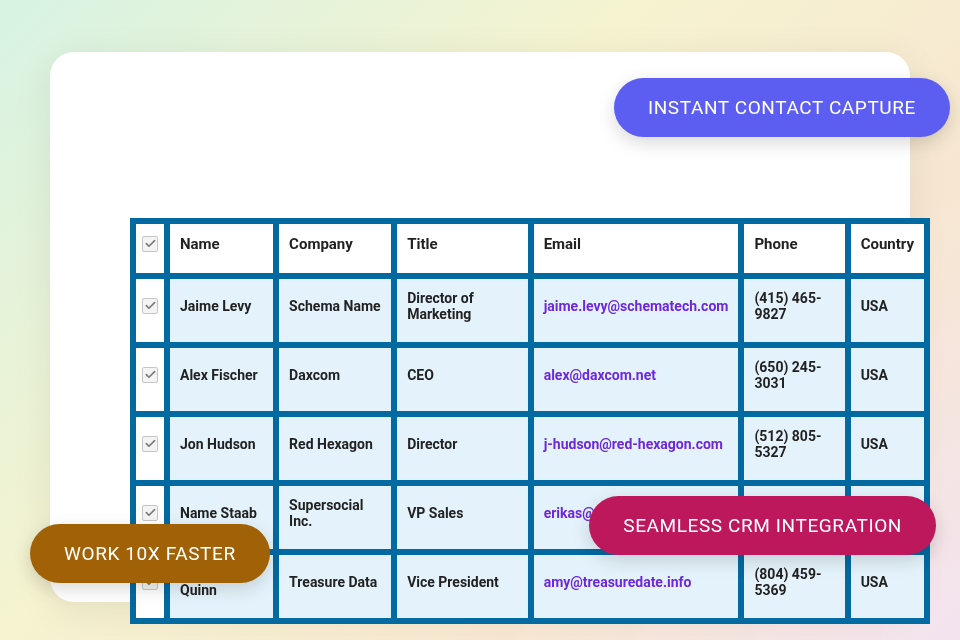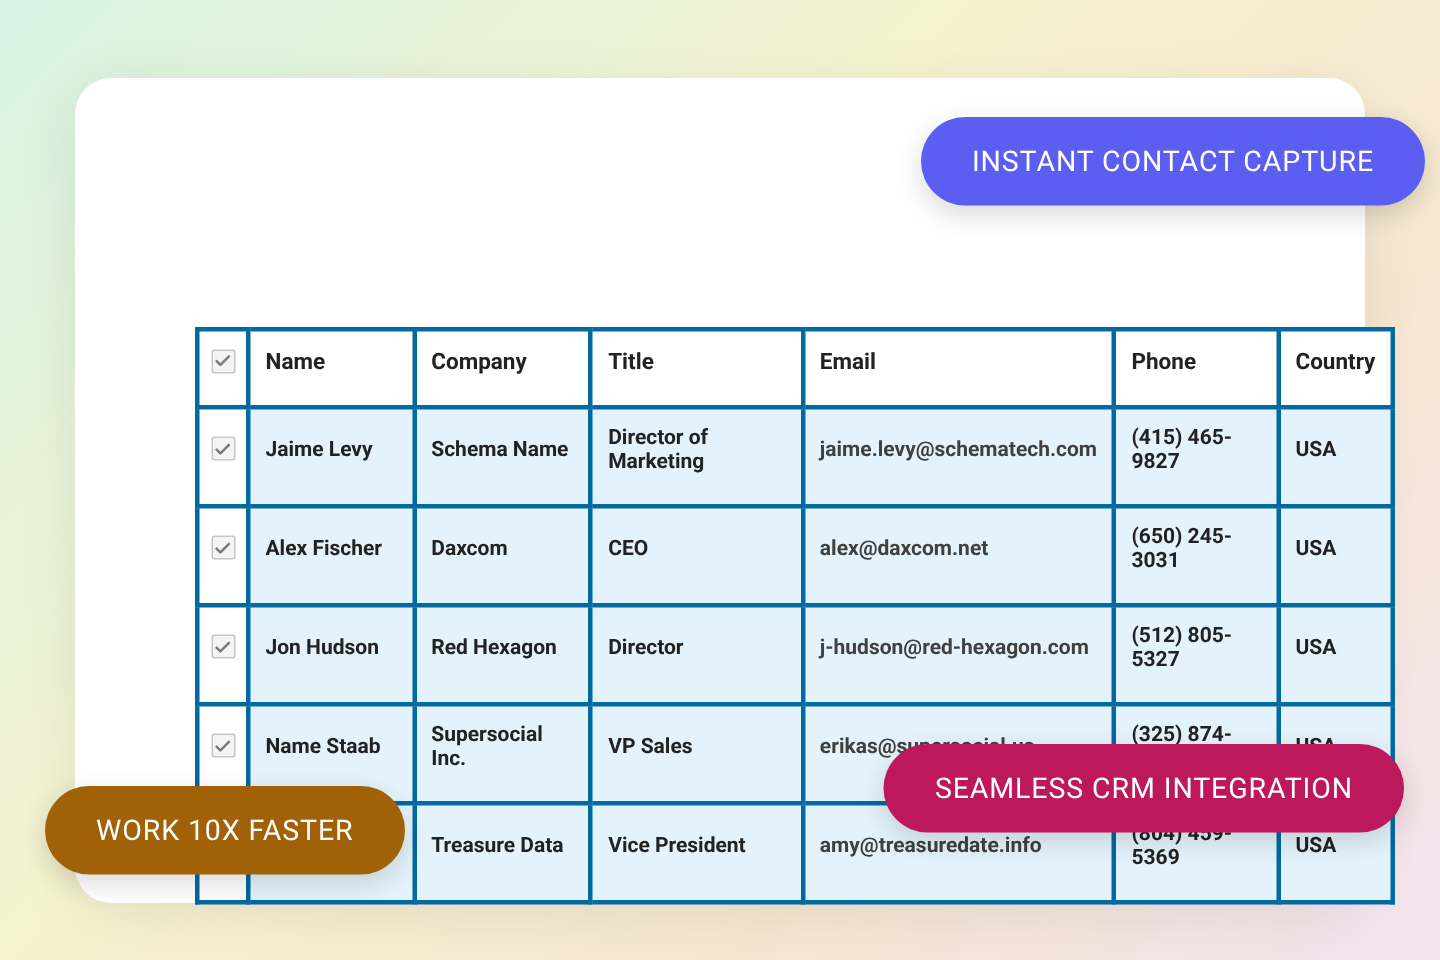--- a/index.html
+++ b/index.html
@@ -51,21 +51,21 @@
     top: 166px;
     width: 800px;
   }
   table.contacts {
     border-collapse: collapse;
     width: 100%;
     font-size: 14px;
     color: #222;
   }
   table.contacts th, table.contacts td {
-    border: 3px solid #0369a1;
+    border: 6px solid #0369a1;
     padding: 11px 10px 20px 10px;
     text-align: left;
     vertical-align: middle;
     font-weight: 700;
   }
   table.contacts thead th {
     background: #ffffff;
     font-weight: 700;
     font-size: 15px;
     color: #222;
@@ -85,21 +85,21 @@
     display: inline-flex;
     width: 16px; height: 16px;
     border: 1px solid #c6c6c6;
     background: #f4f4f4;
     border-radius: 2px;
     align-items: center;
     justify-content: center;
     line-height: 1;
   }
   .faux-check svg { width: 11px; height: 11px; }
-  .email { color: #404040; }
+  .email { color: #6d28d9; }
 </style>
 </head>
 <body>
 
 <div class="stage">
   <div class="card">
 
     <div class="tbl-wrap">
       <table class="contacts">
         <thead>

